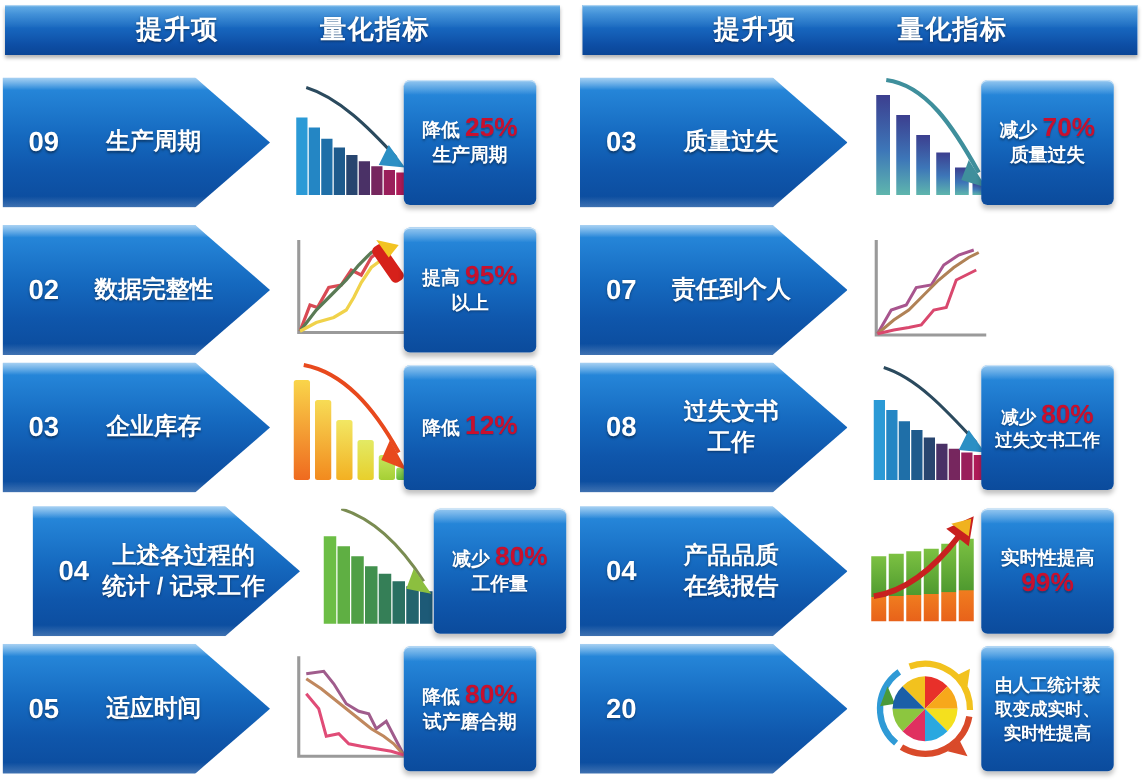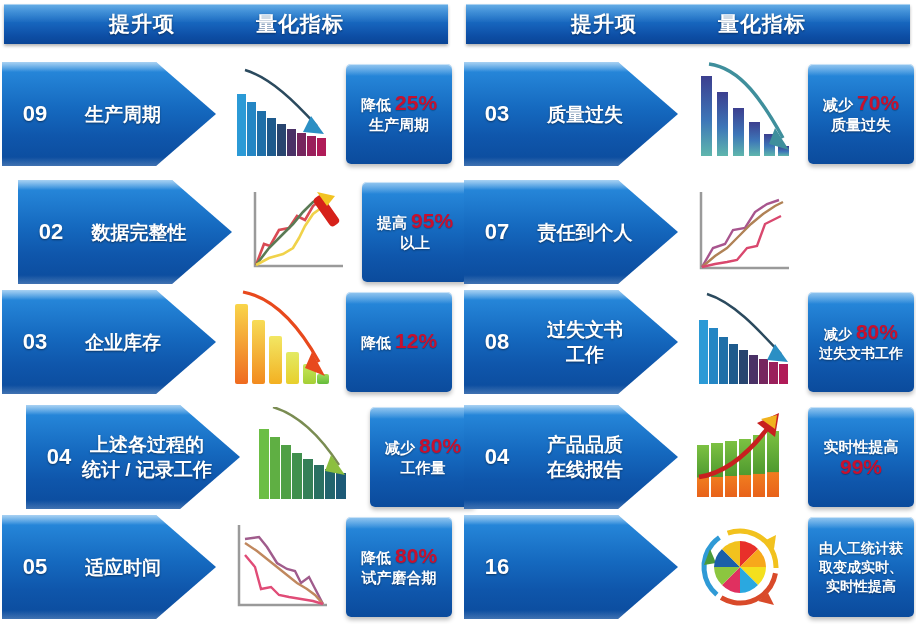--- a/index.html
+++ b/index.html
@@ -133,21 +133,21 @@
     height: 104px;
     display: flex;
     align-items: center;
     justify-content: center;
   }
   .icon-cell svg { display: block; }
 
   
   .badge {
     position: absolute;
-    left: 346px;
+    left: 323px;
     top: 2px;
     width: 106px;
     height: 100px;
     border-radius: 5px;
     background: linear-gradient(to bottom,
         #3f9ae4 0%, #2585d8 12%, #1569bf 48%, #0f56ab 75%, #0b4b9c 100%);
     box-shadow: 0 3px 4px rgba(0,0,0,0.25), inset 0 1px 0 rgba(255,255,255,0.5);
     display: flex;
     align-items: center;
     justify-content: center;
@@ -220,21 +220,21 @@
         </svg>
       </div>
       <div class="badge">
         <div class="badge-inner">
           <span>降低 </span><span class="big">25%</span>
           <span class="l2">生产周期</span>
         </div>
       </div>
     </div>
 
-    <div class="row" style="top:180px;margin-left:16px;">
+    <div class="row" style="top:180px;">
       <div class="chev">
         <div class="chev-num">02</div>
         <div class="chev-txt">数据完整性</div>
       </div>
       <div class="icon-cell">
         <svg width="110" height="100" viewBox="0 0 110 100">
           <path d="M16,10 L16,84 L104,84" stroke="#9a9a9a" stroke-width="2.5" fill="none"></path>
           <path d="M17,83 L25,62 L31,64 L40,48 L50,46 L58,34 L66,38 L74,24 L84,16" stroke="#d94a54" stroke-width="2.6" fill="none"></path>
           <path d="M17,83 L30,66 L42,54 L54,42 L64,30 L74,20 L84,15" stroke="#5a7a55" stroke-width="2.6" fill="none"></path>
           <path d="M17,83 L30,76 L44,72 L54,66 L60,56 L66,44 L74,32 L82,26" stroke="#f0d24a" stroke-width="2.6" fill="none"></path>
@@ -463,21 +463,21 @@
       <div class="badge">
         <div class="badge-inner">
           <span>实时性提高</span>
           <span class="big l2">99%</span>
         </div>
       </div>
     </div>
 
     <div class="row" style="top:515px;">
       <div class="chev">
-        <div class="chev-num">16</div>
+        <div class="chev-num">20</div>
       </div>
       <div class="icon-cell">
         <svg width="104" height="100" viewBox="0 0 104 100">
           <g transform="translate(52,50)">
             <circle r="36" fill="none" stroke="#f2c21e" stroke-width="5" stroke-dasharray="70 156" transform="rotate(-110)"></circle>
             <circle r="36" fill="none" stroke="#d94a2a" stroke-width="5" stroke-dasharray="70 156" transform="rotate(10)"></circle>
             <circle r="36" fill="none" stroke="#2f9ad6" stroke-width="5" stroke-dasharray="66 160" transform="rotate(130)"></circle>
             <path d="M24,-26 L36,-32 L34,-18 Z" fill="#f2c21e"></path>
             <path d="M28,26 L34,38 L18,34 Z" fill="#d94a2a"></path>
             <path d="M-36,-2 L-30,-18 L-24,-4 Z" fill="#4a9a3a"></path>

